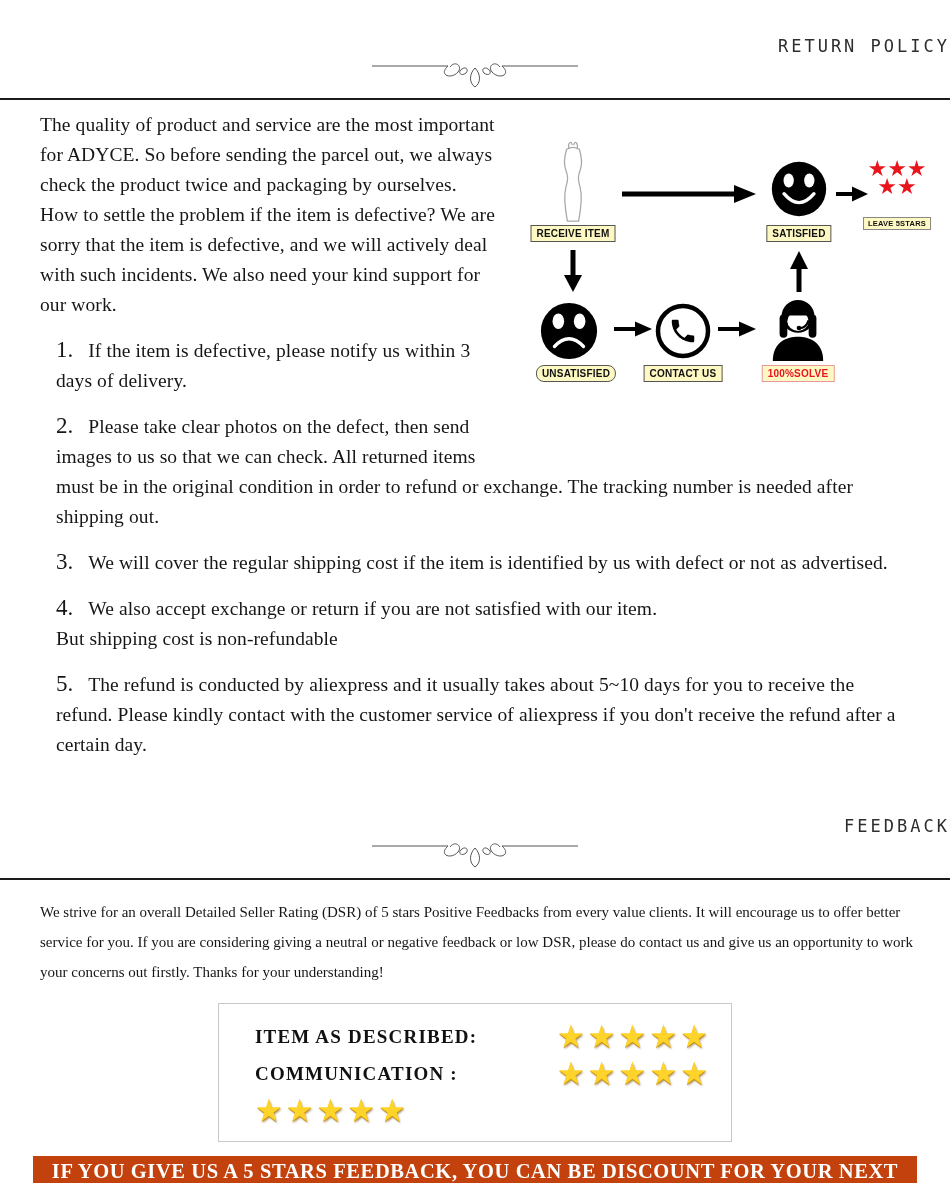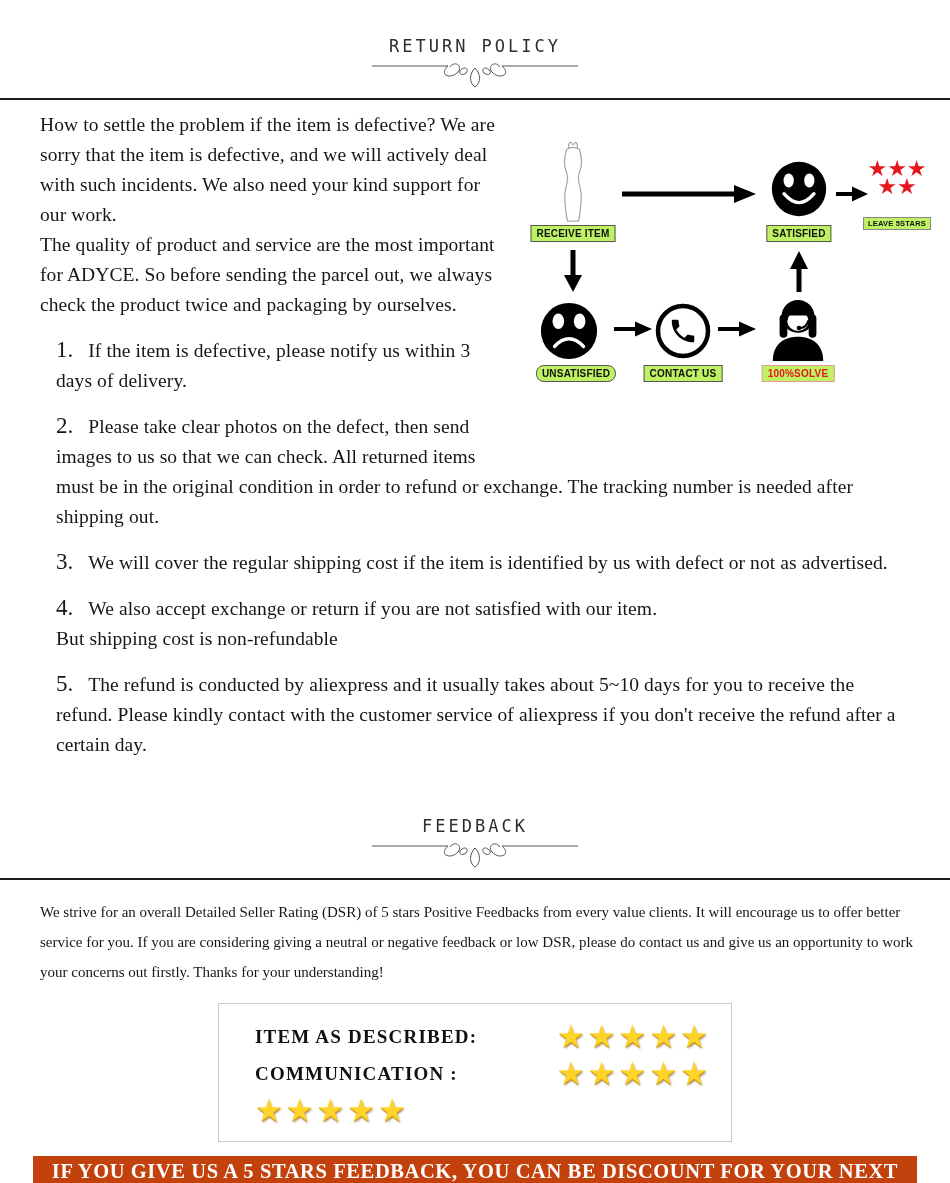--- a/index.html
+++ b/index.html
@@ -5,21 +5,21 @@
   * { margin: 0; padding: 0; box-sizing: border-box; }
   html, body { background: #ffffff; }
   body {
     width: 950px; height: 1183px;
     font-family: "Liberation Serif", serif;
     color: #161616;
     overflow: hidden;
     position: relative;
   }
   .section-header {
-    text-align: center;
+    text-align: right;
     padding-top: 36px;
   }
   .section-header.feedback { padding-top: 40px; }
   .header-title {
     font-family: "DejaVu Sans Mono", monospace;
     font-size: 17px;
     letter-spacing: 3px;
     color: #2e2e2e;
   }
   .flourish { display: block; margin: 2px auto 0; }
@@ -55,21 +55,21 @@
   }
   .flow-node { position: absolute; transform: translateX(-50%); text-align: center; }
   .flow-label {
     position: absolute;
     transform: translateX(-50%);
     font-family: "Liberation Sans", sans-serif;
     font-weight: bold;
     font-size: 10px;
     letter-spacing: 0.2px;
     border: 1px solid #555;
-    background: #bef264;
+    background: #fef9c3;
     padding: 2px 5px;
     white-space: nowrap;
     color: #111;
   }
   .flow-label.small { font-size: 7.5px; padding: 1px 4px; border-color: #888; }
   .flow-label.red { color: #e8151d; border-color: #e89a9a; }
   .red-stars {
     font-size: 22px;
     line-height: 0.82;
     letter-spacing: 0px;
@@ -213,22 +213,22 @@
         <ellipse cx="0" cy="-7" rx="11" ry="10" fill="#fff"></ellipse>
         <path d="M-14,-16 a15,13 0 0 1 28,0 l0,3 l-28,0 Z" fill="#000"></path>
         <path d="M11,-8 Q8,1 1,0" fill="none" stroke="#000" stroke-width="2.4"></path>
         <circle cx="1" cy="0" r="2.4" fill="#000"></circle>
         <path d="M-26,34 C-26,14 -11,9 0,9 C11,9 26,14 26,34 Z" fill="#000"></path>
       </svg>
     </div>
     <div class="flow-label red" style="left:280px; top:255px;">100%SOLVE</div>
   </div>
 
+  <p class="para">The quality of product and service are the most important for ADYCE. So before sending the parcel out, we always check the product twice and packaging by ourselves.</p>
   <p class="para">How to settle the problem if the item is defective? We are sorry that the item is defective, and we will actively deal with such incidents. We also need your kind support for our work.</p>
-  <p class="para">The quality of product and service are the most important for ADYCE. So before sending the parcel out, we always check the product twice and packaging by ourselves.</p>
 
   <p class="list-item"><span class="item-num">1.</span><span class="item-text">If the item is defective, please notify us within 3 days of delivery.</span></p>
   <p class="list-item"><span class="item-num">2.</span><span class="item-text">Please take clear photos on the defect, then send images to us so that we can check. All returned items must be in the original condition in order to refund or exchange. The tracking number is needed after shipping out.</span></p>
   <p class="list-item"><span class="item-num">3.</span><span class="item-text">We will cover the regular shipping cost if the item is identified by us with defect or not as advertised.</span></p>
   <p class="list-item"><span class="item-num">4.</span><span class="item-text">We also accept exchange or return if you are not satisfied with our item.
 But shipping cost is non-refundable</span></p>
   <p class="list-item"><span class="item-num">5.</span><span class="item-text">The refund is conducted by aliexpress and it usually takes about 5~10 days for you to receive the refund. Please kindly contact with the customer service of aliexpress if you don't receive the refund after a certain day.</span></p>
 </div>
 
 <div class="section-header feedback">

